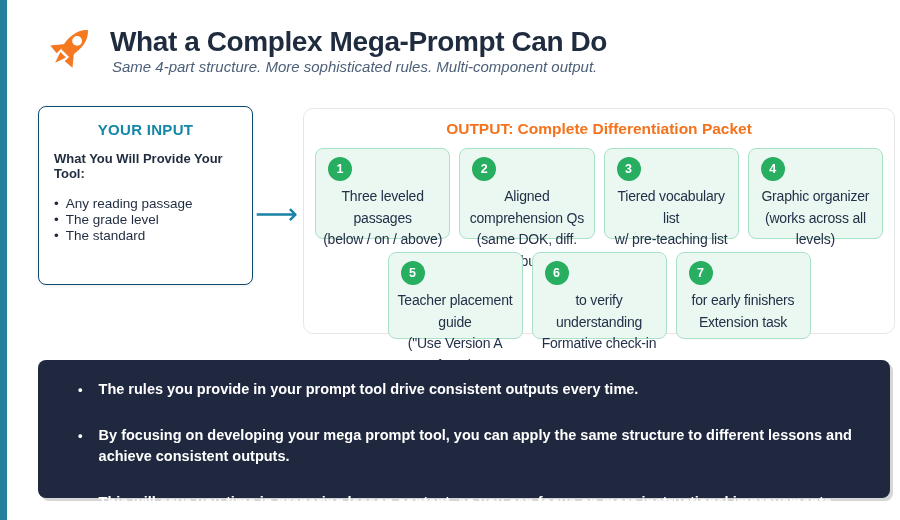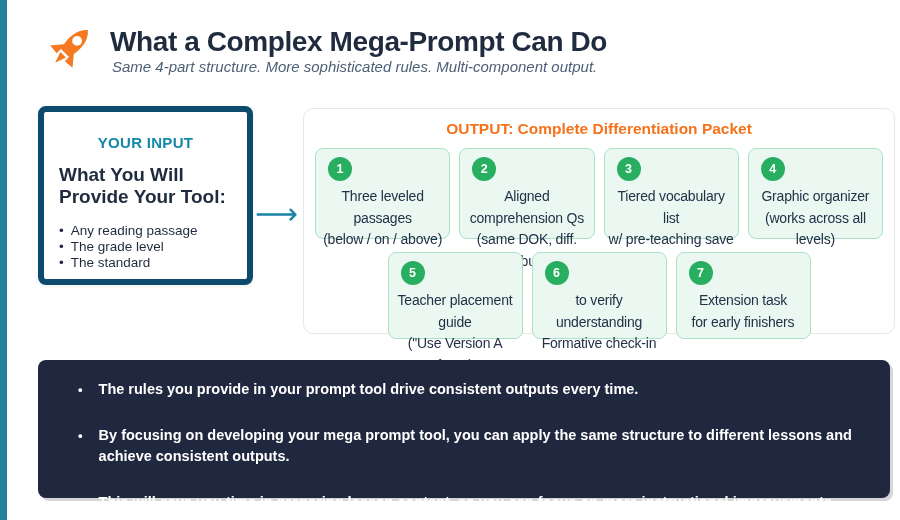--- a/index.html
+++ b/index.html
@@ -12,25 +12,25 @@
   
   .header{position:absolute;left:42px;top:20px;display:flex;align-items:flex-start;gap:12px;}
   .rocket{width:56px;height:56px;flex:0 0 auto;}
   .header-text{padding-top:6px;}
   .title{font-size:28px;font-weight:bold;color:#1F2B3E;letter-spacing:-0.4px;line-height:1.15;}
   .subtitle{font-size:15px;font-style:italic;color:#4D6078;margin-left:2px;}
 
   
   .input-card{
     position:absolute;left:38px;top:106px;width:215px;height:179px;box-sizing:border-box;
-    background:#fff;border:6px solid #0c4a6e;border-radius:8px;
-    box-shadow:0 1px 4px rgba(0,0,0,0.07);padding:22px 15px;
+    background:#fff;border:1px solid #0c4a6e;border-radius:8px;
+    box-shadow:0 1px 4px rgba(0,0,0,0.07);padding:14px 15px;
   }
   .input-heading{color:#1587A8;font-weight:bold;font-size:15px;text-align:center;letter-spacing:0.3px;margin-bottom:13px;}
-  .input-sub{font-weight:bold;font-size:19px;color:#1F2B3E;margin-bottom:15px;}
+  .input-sub{font-weight:bold;font-size:13px;color:#1F2B3E;margin-bottom:15px;}
   .input-list{display:flex;flex-direction:column;}
   .input-item{font-size:13.5px;color:#1F2B3E;display:flex;gap:7px;line-height:1.2;}
   .input-item .dot::before{content:"•";}
 
   
   .flow-arrow{position:absolute;left:255px;top:199px;font-size:30px;color:#1B82A8;line-height:1;}
 
   
   .output-panel{
     position:absolute;left:303px;top:108px;width:592px;height:226px;box-sizing:border-box;
@@ -122,21 +122,21 @@
         <div class="badge">2</div>
         <div class="card-text">
           <div>Aligned comprehension Qs</div>
           <div>(same DOK, diff. vocabulary)</div>
         </div>
       </div>
       <div class="out-card">
         <div class="badge">3</div>
         <div class="card-text">
           <div>Tiered vocabulary list</div>
-          <div>w/ pre-teaching save</div>
+          <div>w/ pre-teaching list</div>
         </div>
       </div>
       <div class="out-card">
         <div class="badge">4</div>
         <div class="card-text">
           <div>Graphic organizer</div>
           <div>(works across all levels)</div>
         </div>
       </div>
     </div>
@@ -152,22 +152,22 @@
       <div class="out-card">
         <div class="badge">6</div>
         <div class="card-text">
           <div>to verify understanding</div>
           <div>Formative check-in Q</div>
         </div>
       </div>
       <div class="out-card">
         <div class="badge">7</div>
         <div class="card-text">
+          <div>for early finishers</div>
           <div>Extension task</div>
-          <div>for early finishers</div>
         </div>
       </div>
     </div>
   </div>
 
   <div class="footer-panel">
     <div class="footer-item">
         <span class="dot"></span>
         <span>The rules you provide in your prompt tool drive consistent outputs every time.</span>
       </div>

